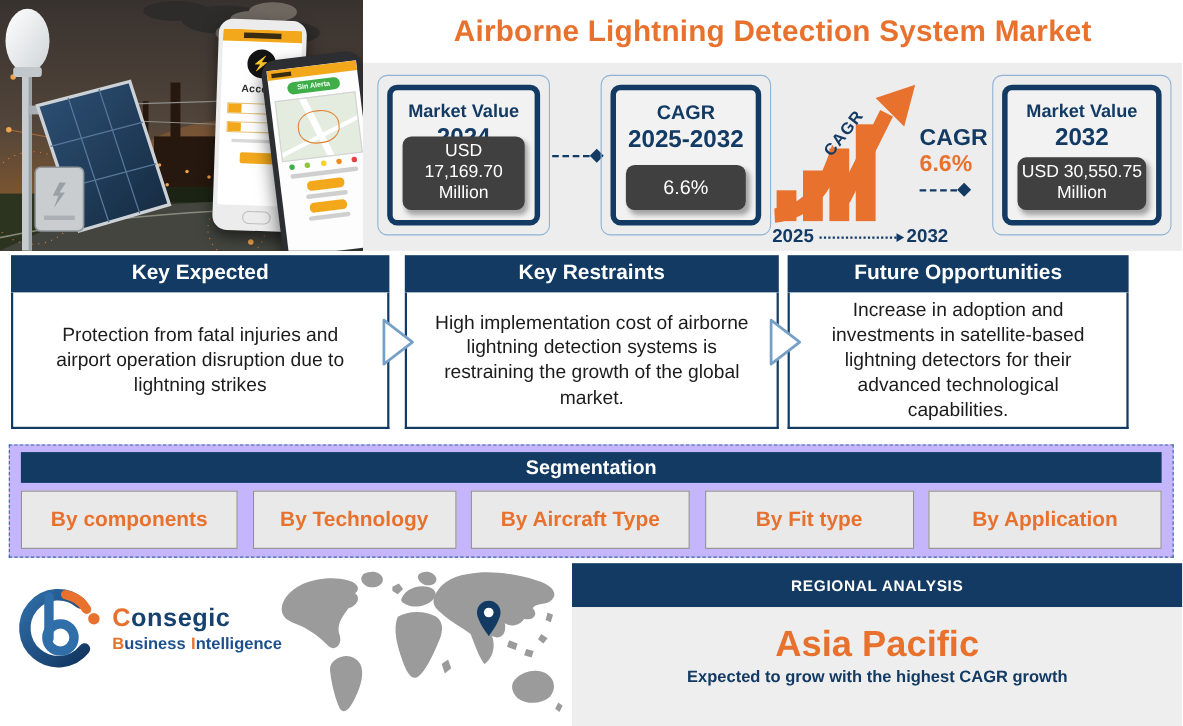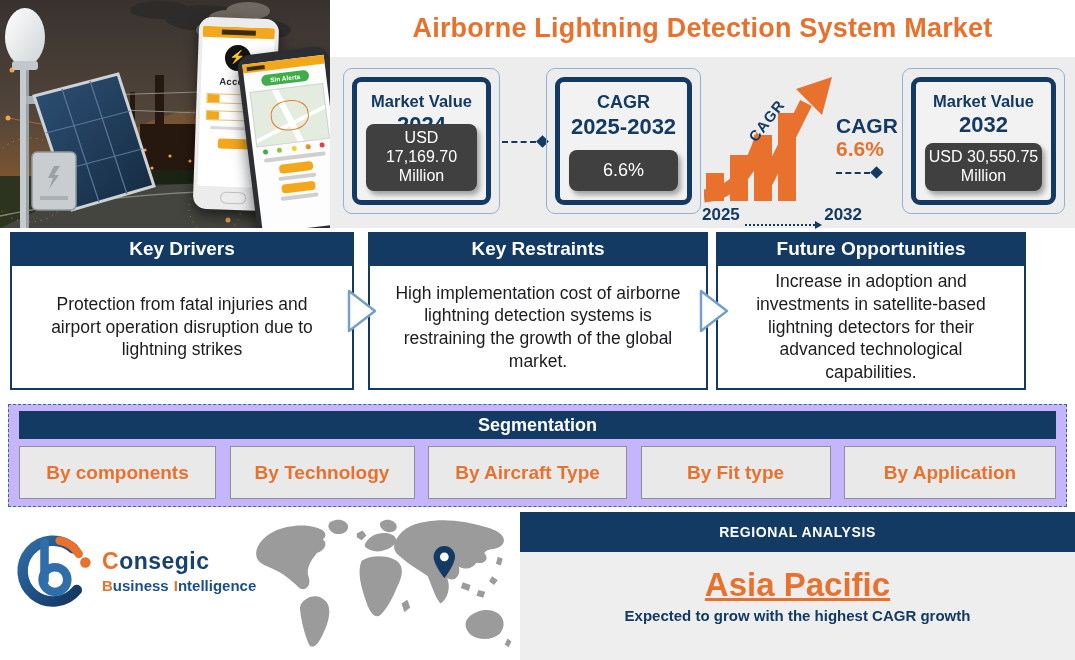--- a/index.html
+++ b/index.html
@@ -56,21 +56,21 @@
   .stat-badge { position:absolute; left:9px; right:9px; bottom:9px; background:#404040; border-radius:8px;
                 color:#fff; font-weight:400; font-size:16px; text-align:center; line-height:1.18;
                 padding:5px 2px; box-shadow:3px 4px 5px rgba(0,0,0,.33); }
   .stat-badge.single { padding:10px 2px; font-size:18px; }
 
   .connector { display:flex; align-items:center; }
   .c-dash { width:34px; border-top:2.5px dashed #123a63; }
   .c-diamond { width:9px; height:9px; background:#123a63; transform:rotate(45deg); margin-left:2px; }
 
   .growth-chart { position:absolute; left:374px; top:12px; }
-  .years { position:absolute; left:372px; top:148px; width:160px; display:flex; align-items:flex-end;
+  .years { position:absolute; left:372px; top:148px; width:160px; display:flex; align-items:center;
            font-size:17px; font-weight:800; color:#123a63; }
   .dotline { flex:1; margin:0 5px; border-top:2.2px dotted #123a63; position:relative; top:1px; }
   .dotline::after { content:''; position:absolute; right:-3px; top:-5.5px;
                     border-left:7px solid #123a63; border-top:4.5px solid transparent; border-bottom:4.5px solid transparent; }
   .cagrblk { position:absolute; left:506px; top:58px; width:70px; }
   .cagr-word { font-size:21px; font-weight:800; color:#123a63; line-height:1.05; }
   .cagr-val { font-size:21px; font-weight:800; color:#e8722d; line-height:1.15; }
   .cagrblk .connector { margin-top:7px; }
 
   
@@ -99,21 +99,21 @@
   .logo { position:absolute; left:16px; top:530px; display:flex; align-items:center; gap:10px; }
   .l1 { font-size:23px; font-weight:800; letter-spacing:.5px; color:#16426f; }
   .l2 { font-size:15px; font-weight:700; color:#1c4f8e; margin-top:2px; }
   .init { color:#e8722d; }
   .gap { margin-left:5px; }
   .map { position:absolute; left:246px; top:514px; }
   .regional-head { position:absolute; left:520px; top:512px; width:555px; height:40px; background:#123a63;
                    color:#fff; font-weight:800; font-size:14px; letter-spacing:.6px;
                    display:flex; align-items:center; justify-content:center; }
   .regional-body { position:absolute; left:520px; top:552px; width:555px; height:108px; background:#eeeeef; text-align:center; }
-  .region-name { font-size:33px; font-weight:800; color:#e8722d; margin-top:14px;text-decoration:underline; }
+  .region-name { font-size:33px; font-weight:800; color:#e8722d; margin-top:14px; }
   .region-sub { font-size:15px; font-weight:600; color:#123a63; margin-top:3px; }
 </style>
 </head>
 <body>
 
 <div class="stage">
 
   <div class="hero">
     <svg class="hero-svg" width="330" height="228" viewBox="0 0 330 228">
       <defs>
@@ -307,21 +307,21 @@
         <div class="stat-year">2032</div>
         <div class="stat-badge">
           <span style="display:block">USD 30,550.75</span>
           <span style="display:block">Million</span>
         </div>
       </div>
     </div>
   </div>
 
   <div class="panel panel1">
-    <div class="panel-head">Key Drivers</div>
+    <div class="panel-head">Key Expected</div>
     <div class="panel-body">Protection from fatal injuries and airport operation disruption due to lightning strikes</div>
   </div>
   <svg class="chev chev1" viewBox="0 0 34 50">
     <polygon points="3,5 29,25 3,45" fill="#ffffff" stroke="#76a0c8" stroke-width="2.5" stroke-linejoin="round"></polygon>
   </svg>
   <div class="panel panel2">
     <div class="panel-head">Key Restraints</div>
     <div class="panel-body">High implementation cost of airborne lightning detection systems is restraining the growth of the global market.</div>
   </div>
   <svg class="chev chev2" viewBox="0 0 34 50">

